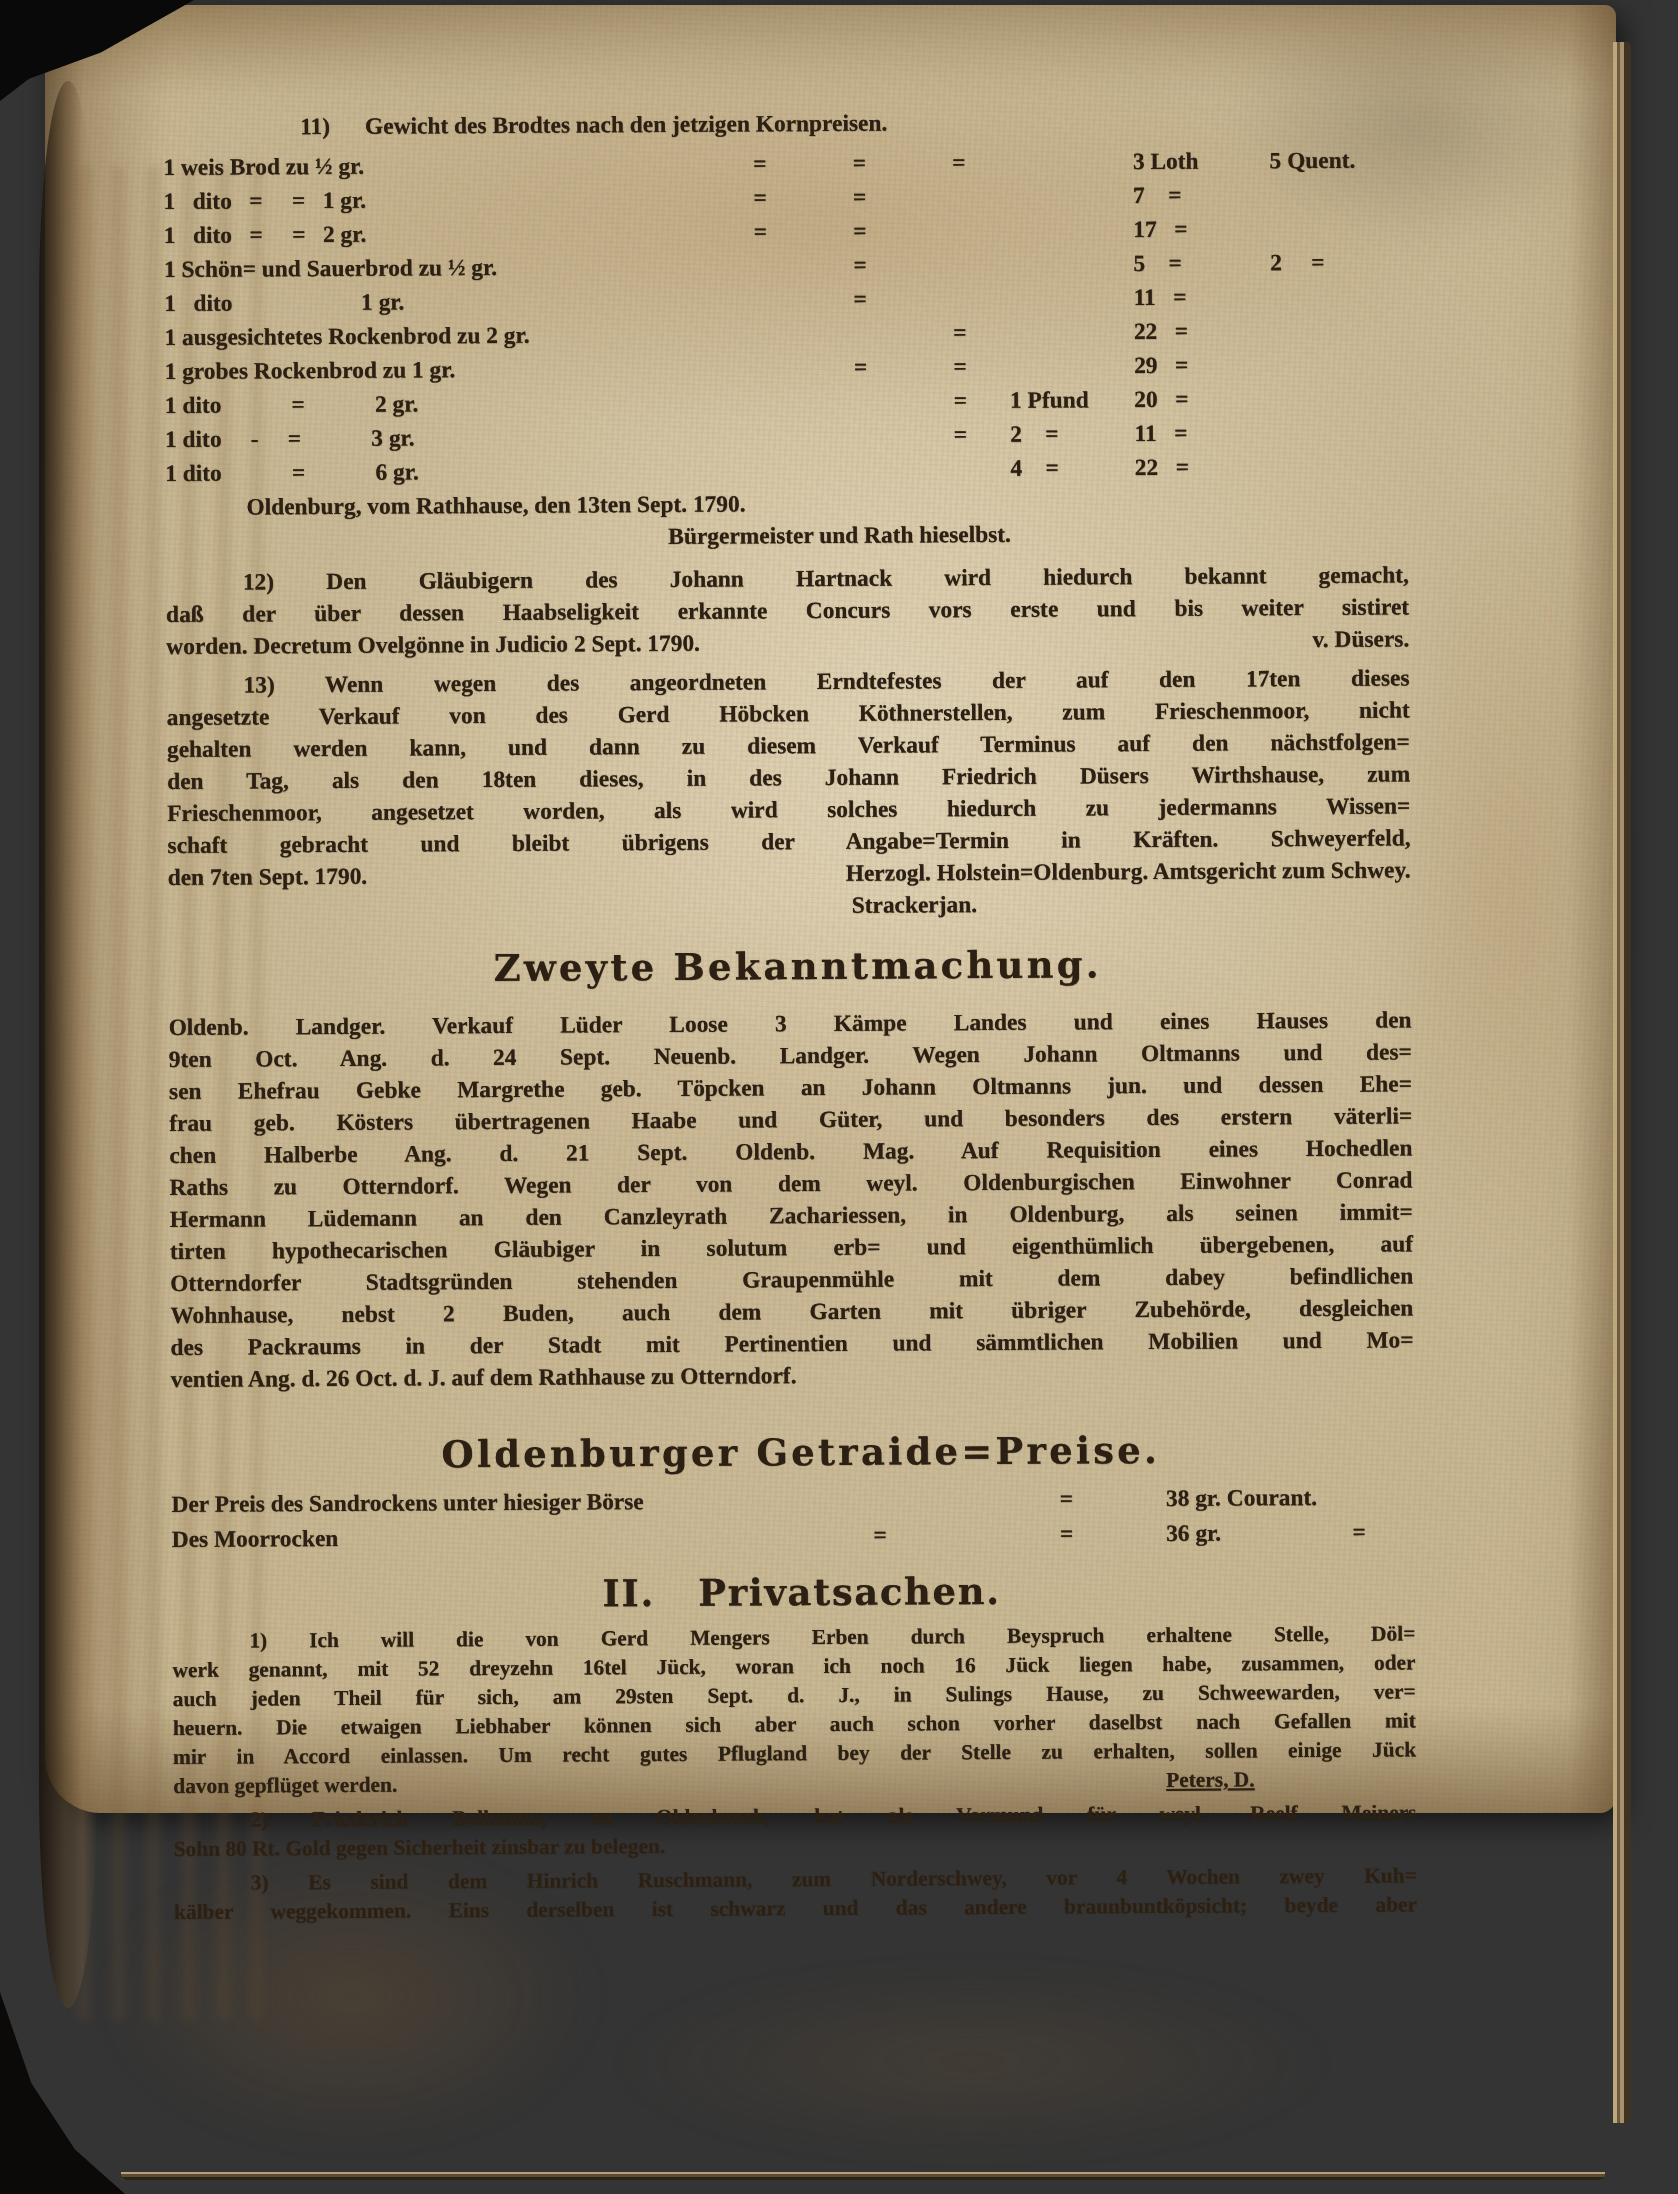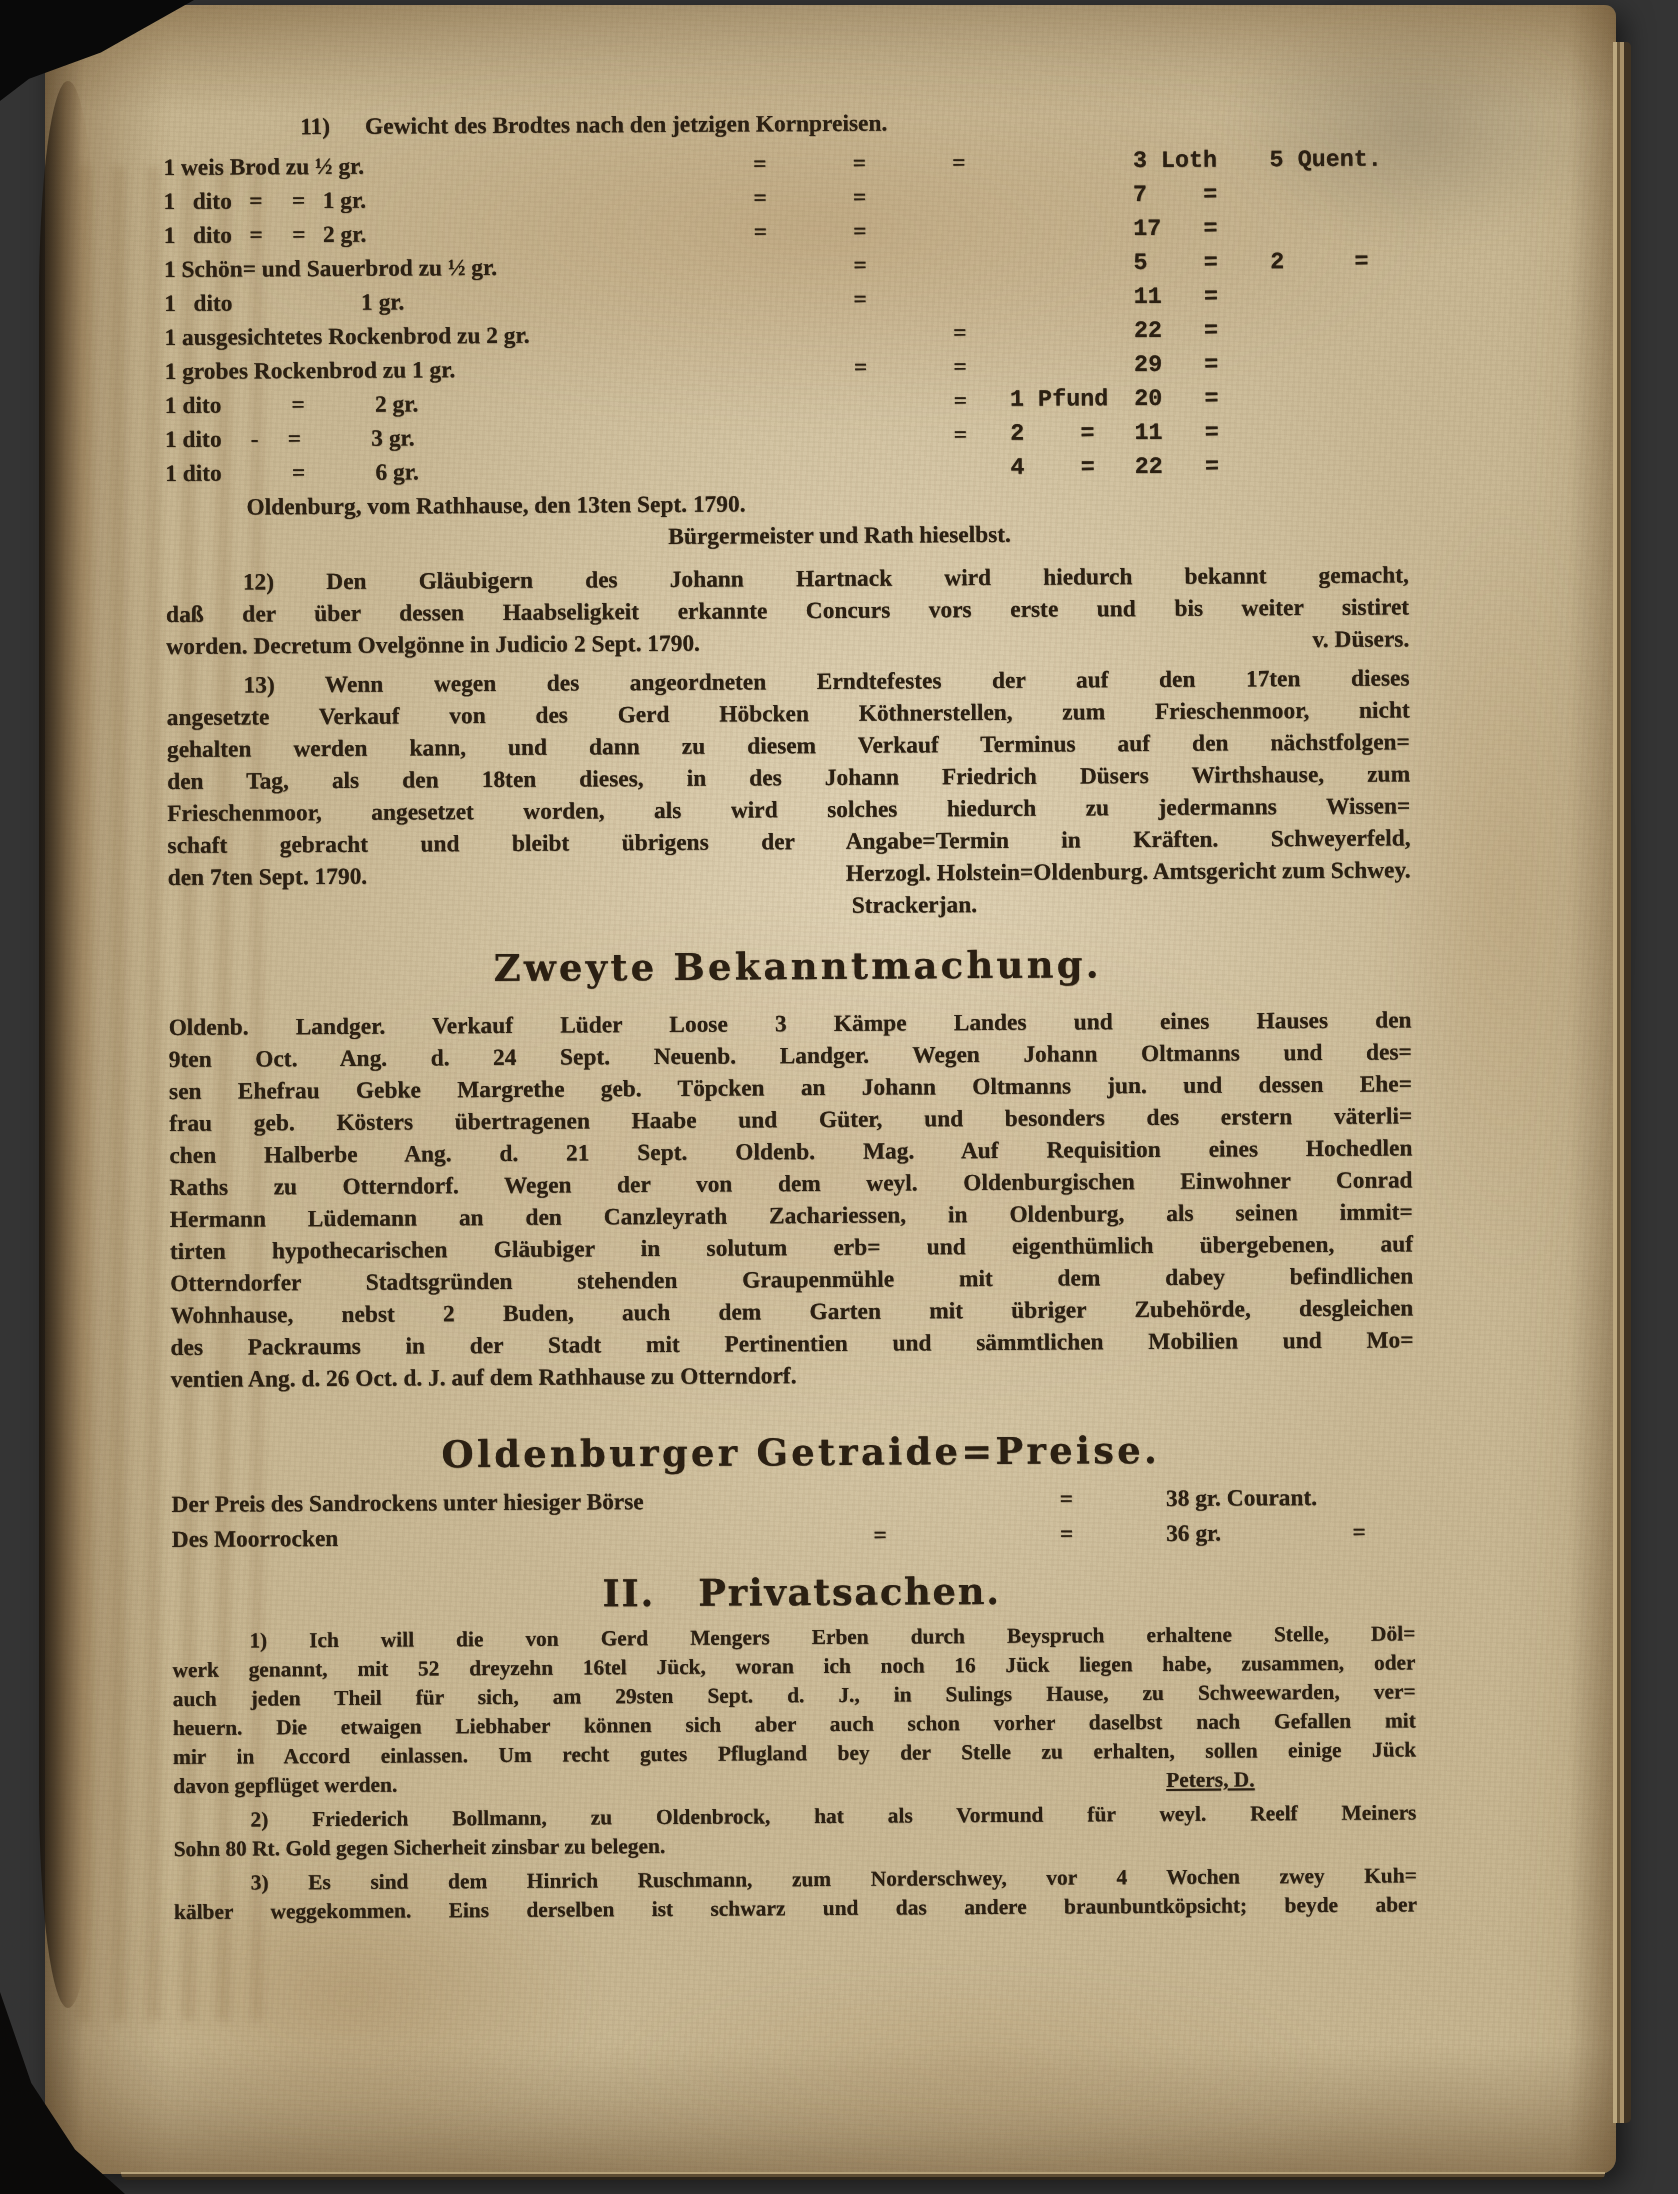--- a/index.html
+++ b/index.html
@@ -2,21 +2,21 @@
 <html style="font-size:13px"><head>
 <meta charset="utf-8">
 <style>
   * { margin:0; padding:0; box-sizing:border-box; }
   html,body { background:#343434; }
   body { width:1679px; height:2194px; position:relative; overflow:hidden;
          font-family:"Liberation Serif","DejaVu Serif",serif; }
 
   
   .paper {
-    position:absolute; left:45px; top:4.8px; width:1571px; height:2169px;
+    position:absolute; left:45px; top:4.8px; width:1571px; height:1808px;
     border-radius:8px 11.3px 16px 56px;
     background:
       radial-gradient(ellipse at 54% 42%, rgba(226,213,184,0.95) 0%, rgba(205,189,155,0.55) 48%, rgba(0,0,0,0) 78%),
       linear-gradient(90deg, rgba(58,38,18,0.55) 0%, rgba(120,92,58,0.30) 2.5%, rgba(0,0,0,0) 8%),
       linear-gradient(270deg, rgba(105,80,50,0.45) 0%, rgba(0,0,0,0) 3%),
       linear-gradient(180deg, rgba(118,88,50,0.40) 0%, rgba(0,0,0,0) 5%),
       linear-gradient(0deg, rgba(100,74,44,0.42) 0%, rgba(0,0,0,0) 6%),
       #c6b590;
     box-shadow: inset 0 0 97px rgba(88,62,30,0.35), 8px 9.7px 27.4px rgba(0,0,0,0.55);
   }
@@ -60,21 +60,21 @@
   .just { text-align:justify; text-align-last:justify; }
   .indent { text-indent:77px; }
   .flexline { display:flex; justify-content:space-between; }
 
   .s11-heading { padding-left:137px; white-space:pre; margin-bottom:6.5px; }
   .bread-table { }
   .t-row { display:grid; grid-template-columns:44% 8% 8% 8% 10% 11% 11%;
            font-size:23.4px; line-height:34px; }
   .t-item { white-space:pre; }
   .t-m { text-align:center; }
-  .t-v { white-space:pre;font-family:Liberation Mono, monospace; }
+  .t-v { white-space:pre; }
   .dateline { padding-left:81px; margin-top:1.6px; }
   .sig-rath   { text-align:center; padding-left:105px; }
   .sig-strack { text-align:center; padding-left:250px; }
 
   .sec12 { margin-top:11.3px; }
   .sec13 { margin-top:6.5px; }
 
   .h1 { font-family:"DejaVu Serif","Liberation Serif",serif; font-weight:700;
         font-size:37px; line-height:42px; text-align:center; letter-spacing:3.2px; padding-left:16px; }
   .h-zweyte   { margin:24px 0 20px; }

